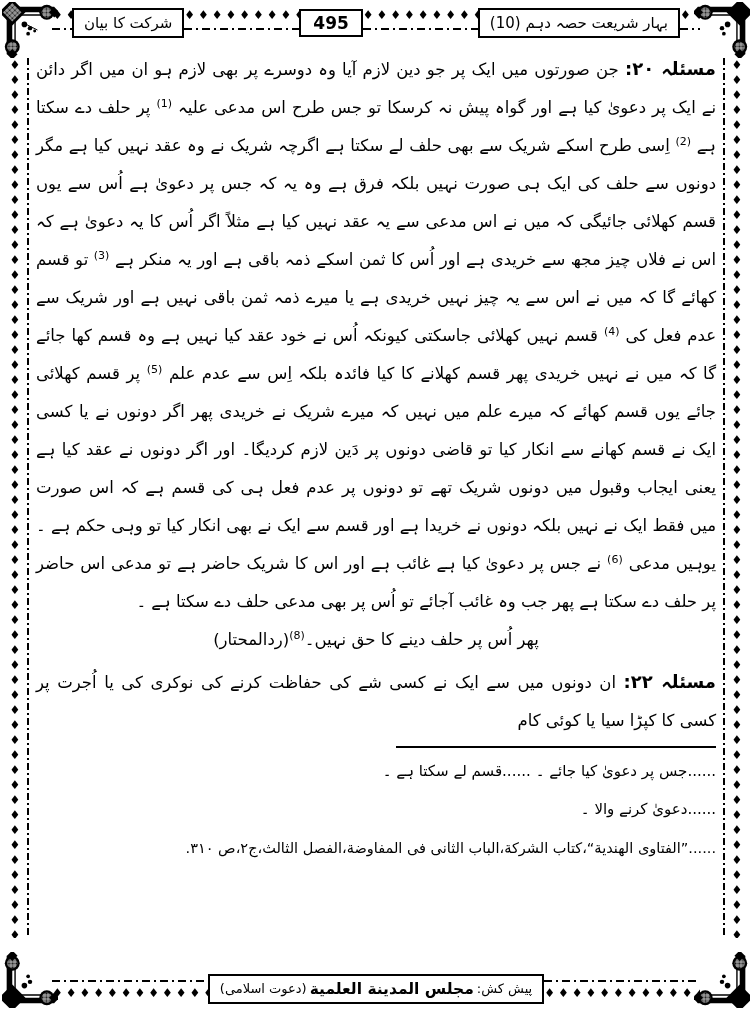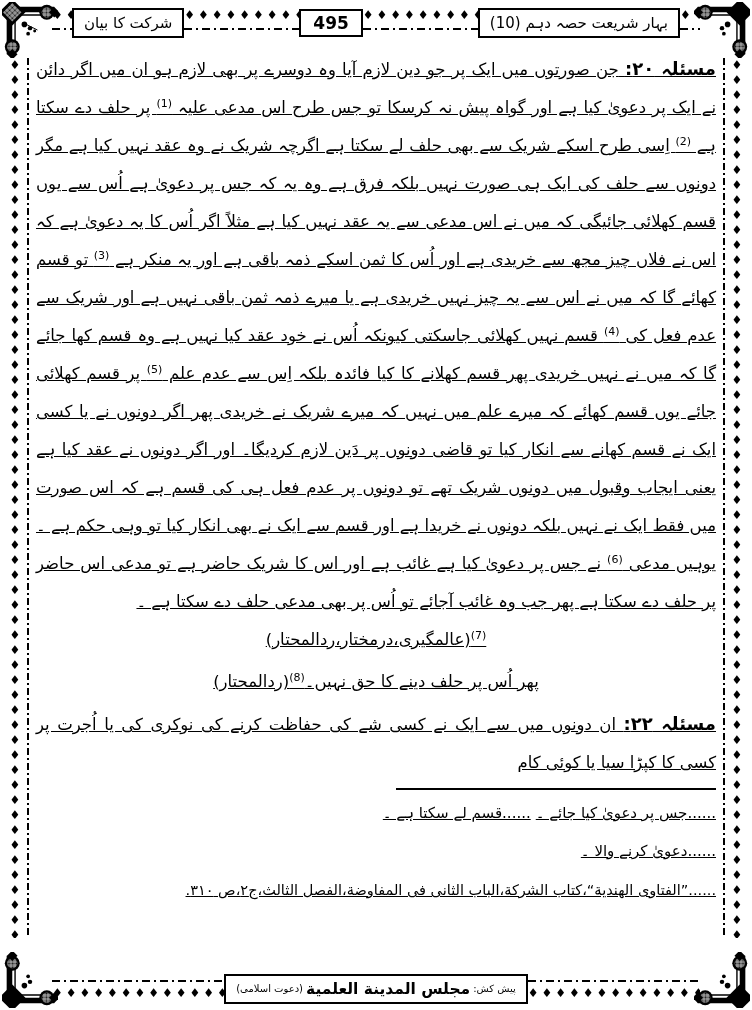--- a/index.html
+++ b/index.html
@@ -35,35 +35,35 @@
   .hbox.num{font-weight:bold; font-size:17px; padding:2px 12px; font-family:"DejaVu Sans", sans-serif;}
 
   .corner{position:absolute; width:56px; height:56px; z-index:5;}
   .corner.tl{top:2px; left:2px;}
   .corner.tr{top:2px; right:2px; transform:scaleX(-1);}
   .corner.bl{bottom:2px; left:2px; transform:scaleY(-1);}
   .corner.br{bottom:2px; right:2px; transform:scale(-1,-1);}
   .corner svg{width:100%; height:100%;}
 
   
-  .content{position:absolute; top:50px; right:36px; left:36px; bottom:60px; z-index:2;text-decoration:underline;}
+  .content{position:absolute; top:50px; right:36px; left:36px; bottom:60px; z-index:2;}
   .masala{margin:0; text-align:justify; font-size:16.5px; line-height:38px;}
   .masala .mlabel{font-weight:bold; font-size:18px;}
   .center-line{text-align:center; font-size:16.5px; line-height:38px;}
   sup{font-size:11px; line-height:0;}
   .mb{margin-bottom:4px;}
 
   .fn-sep{width:47%; border:0; border-top:2px solid #000; margin:6px 0 4px 0;}
   .glosses{width:49%; margin-left:auto; font-size:15px;}
   .gloss-row{display:flex; justify-content:space-between; line-height:38px;}
   .refs{font-size:14.5px; line-height:41px; text-align:right;}
   .ref-line{white-space:nowrap;}
   .footer-box{display:flex; align-items:center; gap:3px; direction:rtl;}
   .footer-box .org{font-weight:bold; font-size:15.5px;}
-  .footer-box .pfx,.footer-box .sfx{font-size:10px;}
+  .footer-box .pfx,.footer-box .sfx{font-size:13px;}
 </style>
 </head>
 <body>
 
 <div class="page">
 
   <div class="corner tl">
     <svg viewBox="0 0 60 60" xmlns="http://www.w3.org/2000/svg">
       <defs>
         <pattern id="grid" width="4" height="4" patternUnits="userSpaceOnUse">
@@ -289,23 +289,20 @@
         <div class="dline"></div>
       </div>
   </div>
 
   <div class="content">
 
     <p class="masala">
       <span class="mlabel">مسئلہ ۲۰:</span>
       <span class="supify">جن صورتوں میں ایک پر جو دین لازم آیا وہ دوسرے پر بھی لازم ہو ان میں اگر دائن نے ایک پر دعویٰ کیا ہے اور گواہ پیش نہ کرسکا تو جس طرح اس مدعی علیہ <sup dir="ltr">(1)</sup> پر حلف دے سکتا ہے <sup dir="ltr">(2)</sup> اِسی طرح اسکے شریک سے بھی حلف لے سکتا ہے اگرچہ شریک نے وہ عقد نہیں کیا ہے مگر دونوں سے حلف کی ایک ہی صورت نہیں بلکہ فرق ہے وہ یہ کہ جس پر دعویٰ ہے اُس سے یوں قسم کھلائی جائیگی کہ میں نے اس مدعی سے یہ عقد نہیں کیا ہے مثلاً اگر اُس کا یہ دعویٰ ہے کہ اس نے فلاں چیز مجھ سے خریدی ہے اور اُس کا ثمن اسکے ذمہ باقی ہے اور یہ منکر ہے <sup dir="ltr">(3)</sup> تو قسم کھائے گا کہ میں نے اس سے یہ چیز نہیں خریدی ہے یا میرے ذمہ ثمن باقی نہیں ہے اور شریک سے عدم فعل کی <sup dir="ltr">(4)</sup> قسم نہیں کھلائی جاسکتی کیونکہ اُس نے خود عقد کیا نہیں ہے وہ قسم کھا جائے گا کہ میں نے نہیں خریدی پھر قسم کھلانے کا کیا فائدہ بلکہ اِس سے عدم علم <sup dir="ltr">(5)</sup> پر قسم کھلائی جائے یوں قسم کھائے کہ میرے علم میں نہیں کہ میرے شریک نے خریدی پھر اگر دونوں نے یا کسی ایک نے قسم کھانے سے انکار کیا تو قاضی دونوں پر دَین لازم کردیگا۔ اور اگر دونوں نے عقد کیا ہے یعنی ایجاب وقبول میں دونوں شریک تھے تو دونوں پر عدم فعل ہی کی قسم ہے کہ اس صورت میں فقط ایک نے نہیں بلکہ دونوں نے خریدا ہے اور قسم سے ایک نے بھی انکار کیا تو وہی حکم ہے ۔ یوہیں مدعی <sup dir="ltr">(6)</sup> نے جس پر دعویٰ کیا ہے غائب ہے اور اس کا شریک حاضر ہے تو مدعی اس حاضر پر حلف دے سکتا ہے پھر جب وہ غائب آجائے تو اُس پر بھی مدعی حلف دے سکتا ہے ۔</span>
     </p>
-    <div class="center-line mb">
-      <sup dir="ltr">(7)</sup><span>(عالمگیری،درمختار،ردالمحتار)</span>
-    </div>
 
     <div class="center-line mb">
       <span>پھر اُس پر حلف دینے کا حق نہیں۔</span><sup dir="ltr">(8)</sup><span>(ردالمحتار)</span>
     </div>
 
     <p class="masala">
       <span class="mlabel">مسئلہ ۲۲:</span>
       <span>ان دونوں میں سے ایک نے کسی شے کی حفاظت کرنے کی نوکری کی یا اُجرت پر کسی کا کپڑا سیا یا کوئی کام</span>
     </p>
 

